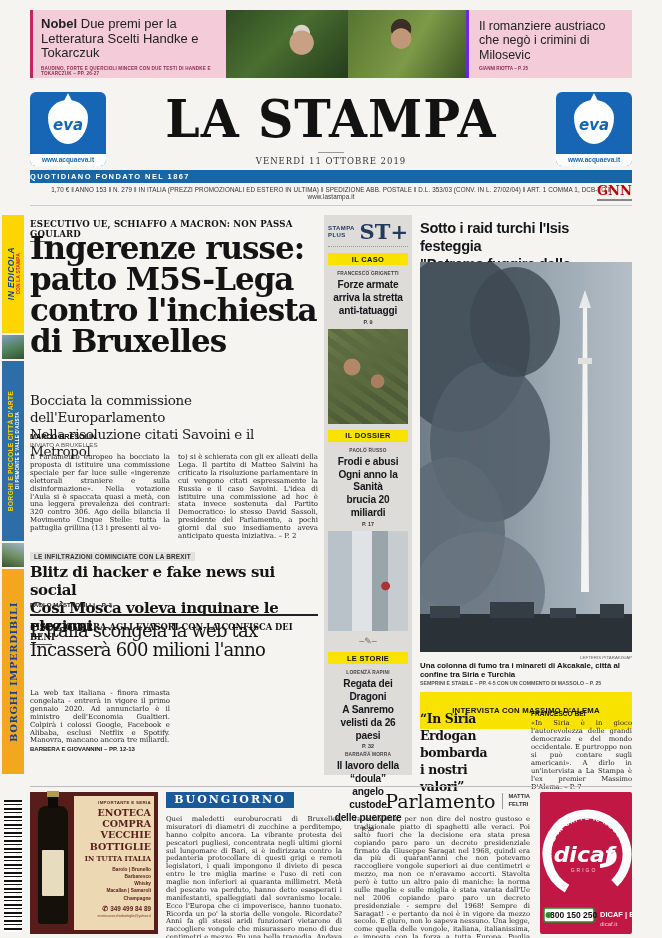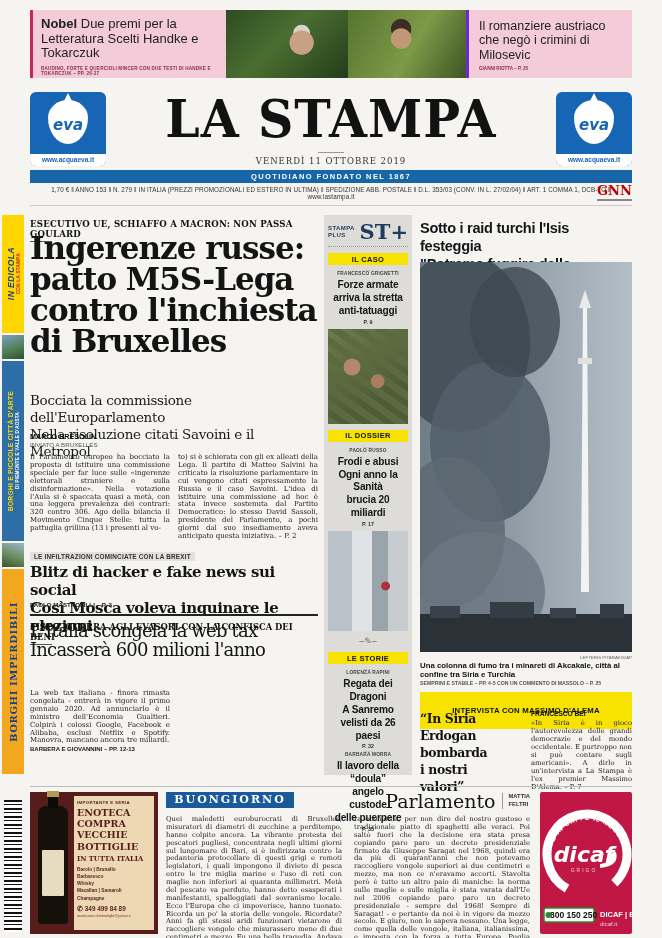--- a/index.html
+++ b/index.html
@@ -36,21 +36,21 @@
   .eva .drop .ebrand{position:absolute;width:100%;text-align:center;top:16px;color:#1766b5;
      font-style:italic;font-weight:bold;font-size:15px;font-family:"DejaVu Sans",sans-serif;}
   .eva .eurl{position:absolute;left:0;bottom:0;width:100%;height:12px;background:#fff;
      border-radius:0 0 6px 6px;color:#1766b5;font-size:6.5px;text-align:center;line-height:12px;font-weight:bold;}
   #logo{left:0;top:90px;width:662px;text-align:center;font-family:"DejaVu Serif",serif;
      font-weight:bold;font-size:49px;letter-spacing:1px;color:#121212;transform:scaleY(1.08);}
   #dateline{left:0;top:152px;width:662px;text-align:center;font-family:"DejaVu Serif",serif;
      font-size:8.5px;letter-spacing:1px;color:#333;}
   #dateline:before{content:"";display:block;width:26px;height:1px;background:#999;margin:0 auto 3px auto;}
   #founded{left:30px;top:170px;width:602px;height:13px;background:#1766a8;color:#fff;
-     font-size:7.5px;font-weight:bold;letter-spacing:1.4px;text-align:center;line-height:13px;}
+     font-size:7.5px;font-weight:bold;letter-spacing:1.4px;text-align:left;line-height:13px;}
   #priceline{left:30px;top:186px;width:602px;font-size:6.3px;color:#333;text-align:center;letter-spacing:.1px;}
   #gnn{left:597px;top:183px;font-family:"DejaVu Serif",serif;font-weight:bold;font-size:13px;color:#c00000;}
   #gnn:after{content:"";display:block;height:2px;background:#888;margin-top:1px;}
   #rule-top{left:30px;top:205px;width:602px;height:1px;background:#ccc;}
 
   
   .vtext{writing-mode:vertical-rl;transform:rotate(180deg);}
   #strip-edicola{left:2px;top:215px;width:22px;height:118px;background:#ffd500;display:flex;align-items:center;justify-content:center;}
   #strip-edicola .t1{font-size:8.5px;font-weight:bold;font-style:italic;color:#16418e;letter-spacing:.4px;}
   #strip-edicola .t2{font-size:4.6px;font-weight:bold;color:#c22;letter-spacing:.3px;}
@@ -129,21 +129,21 @@
   #dalema-body{font-family:"DejaVu Serif",serif;font-size:6.8px;line-height:1.18;text-align:justify;color:#222;}
 
   #rule-bottom{left:30px;top:786px;width:602px;height:1px;background:#bbb;}
 
   
   #enoteca{left:30px;top:792px;width:128px;height:142px;background:#571d1b;box-sizing:border-box;padding:4px;}
   #bottle{position:absolute;left:8px;top:14px;width:30px;height:118px;background:#151009;border-radius:8px 8px 3px 3px;}
   #bottle:before{content:"";position:absolute;left:10px;top:-12px;width:10px;height:14px;background:#0e0a06;}
   #bottle:after{content:"";position:absolute;left:9px;top:-15px;width:12px;height:6px;background:#b49b55;}
   #bottle .lbl{position:absolute;left:4px;top:44px;width:22px;height:46px;background:#e8dcbe;border-radius:1px;}
-  #eno-panel{position:absolute;left:44px;top:4px;width:80px;height:134px;background:#ecd9b4;box-sizing:border-box;padding:4px 3px;text-align:left;color:#571d1b;}
+  #eno-panel{position:absolute;left:44px;top:4px;width:80px;height:134px;background:#ecd9b4;box-sizing:border-box;padding:4px 3px;text-align:right;color:#571d1b;}
   #eno-kicker{font-size:4.4px;font-weight:bold;letter-spacing:.3px;}
   #eno-title{font-family:"DejaVu Serif",serif;font-size:9.5px;font-weight:bold;line-height:1.18;margin-top:2px;}
   #eno-area{font-family:"DejaVu Serif",serif;font-size:6.8px;font-weight:bold;margin-top:3px;}
   #eno-products{font-size:4.8px;font-weight:bold;line-height:1.5;margin-top:3px;}
   #eno-phone{margin-top:3px;font-size:6.4px;font-weight:bold;}
   #eno-phone:before{content:"✆ ";font-size:7px;}
   #eno-email{font-size:3.6px;margin-top:1px;color:#7a3a30;}
 
   #bg-block{left:166px;top:790px;width:364px;height:146px;}
   #bg-header{position:absolute;left:0;top:2px;width:128px;height:16px;background:#1a5a9b;color:#fff;

